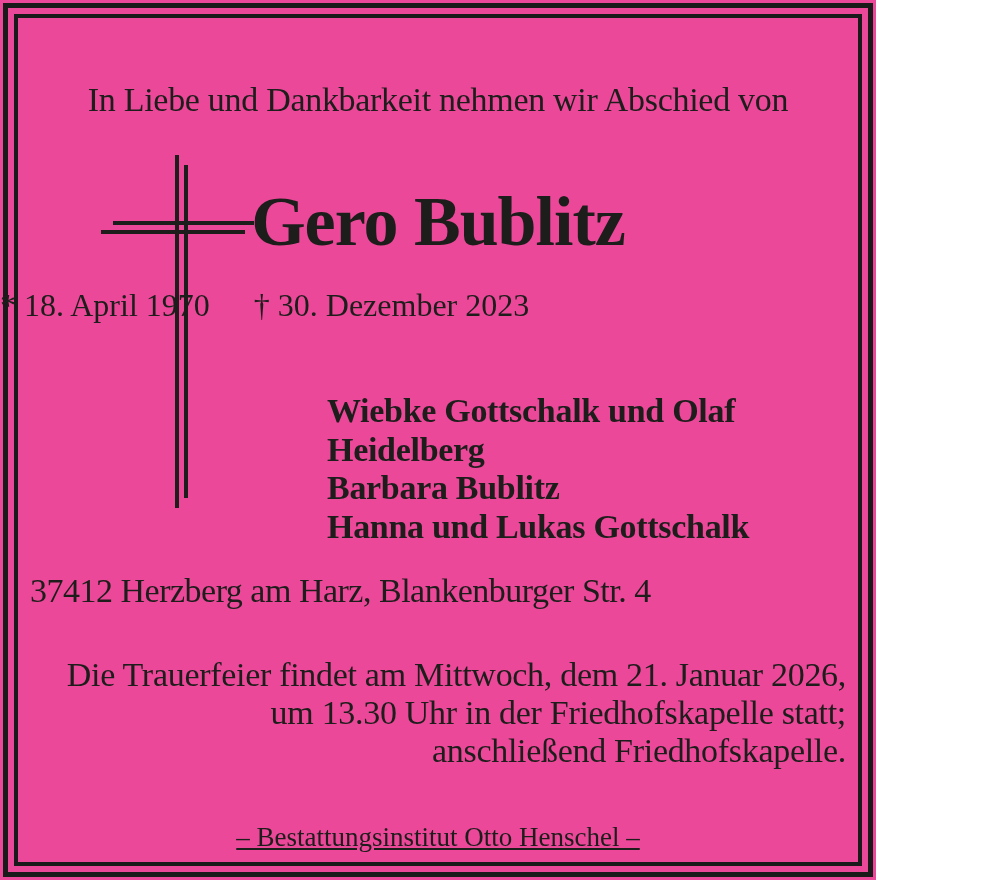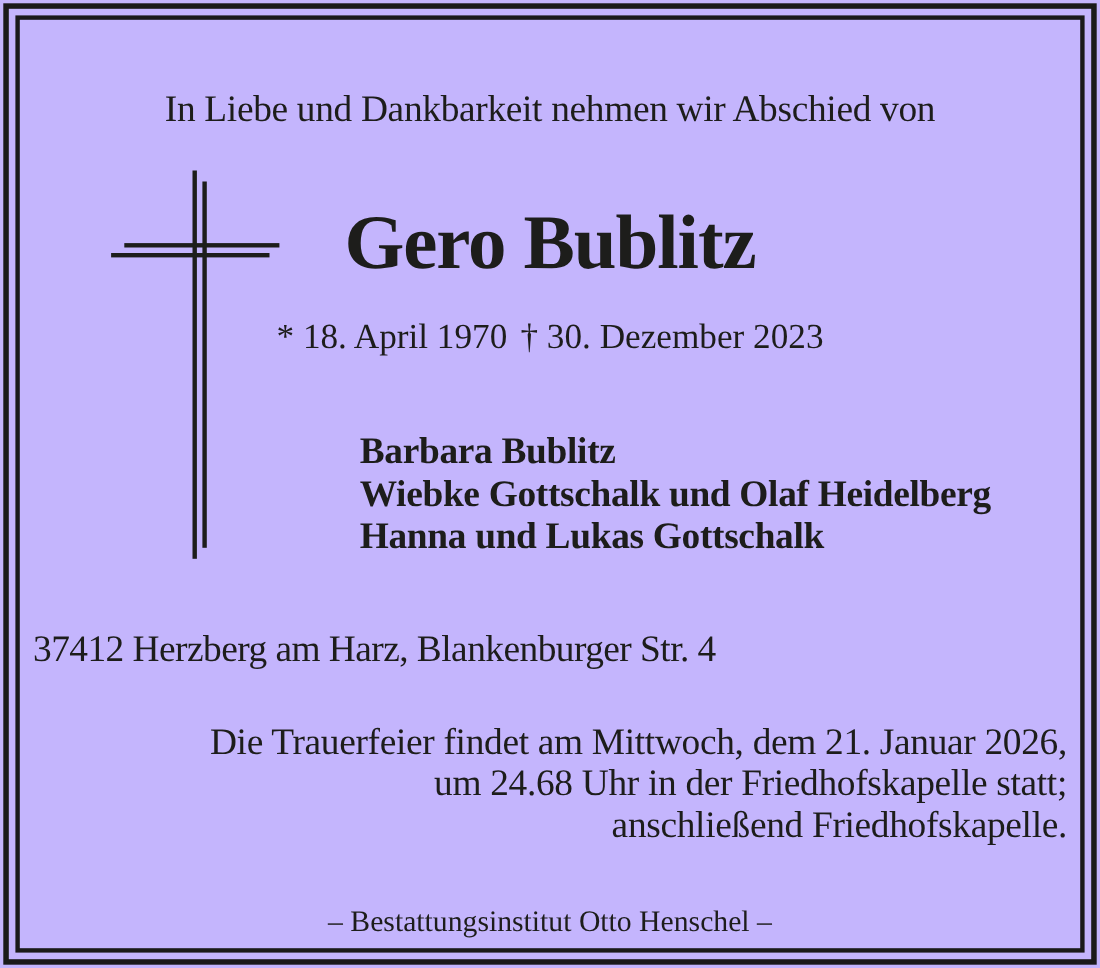--- a/index.html
+++ b/index.html
@@ -6,23 +6,23 @@
   html, body {
     width: 1000px;
     height: 880px;
     background: #ffffff;
     font-family: "Liberation Serif", "DejaVu Serif", serif;
     color: #1d1d1b;
     overflow: hidden;
   }
   .page {
     position: relative;
-    width: 1000px;
+    width: 876px;
     height: 880px;
-    background: #c4b5fd;
+    background: #ec4899;
   }
   .frame-outer {
     position: absolute;
     inset: 3px;
     border: 5px solid #1a1a1a;
     pointer-events: none;
   }
   .frame-inner {
     position: absolute;
     inset: 14px;
@@ -54,22 +54,22 @@
     text-align: center;
     font-size: 70px;
     font-weight: 700;
     line-height: 72px;
     letter-spacing: -1px;
   }
   .dates {
     position: absolute;
     top: 287px; left: 0; right: 0;
     display: flex;
-    justify-content: center;
-    gap: 12px;
+    justify-content: flex-start;
+    gap: 44px;
     font-size: 32px;
     line-height: 36px;
   }
   .mourners {
     position: absolute;
     left: 327px; top: 392px;
     font-size: 34px;
     font-weight: 700;
     line-height: 38.5px;
     letter-spacing: -0.3px;
@@ -88,20 +88,21 @@
     font-size: 34px;
     line-height: 38px;
     letter-spacing: -0.3px;
   }
   .undertaker {
     position: absolute;
     top: 822px; left: 30px; right: 30px;
     text-align: center;
     font-size: 27px;
     line-height: 30px;
+    text-decoration: underline;
   }
 </style>
 </head>
 <body>
 
 <div class="page">
 
   <div class="frame-outer"></div>
   <div class="frame-inner"></div>
 
@@ -115,28 +116,28 @@
   </div>
 
   <div class="deceased-name">Gero Bublitz</div>
 
   <div class="dates">
     <span>* 18. April 1970</span>
     <span>† 30. Dezember 2023</span>
   </div>
 
   <div class="mourners">
+    <div>Wiebke Gottschalk und Olaf Heidelberg</div>
     <div>Barbara Bublitz</div>
-    <div>Wiebke Gottschalk und Olaf Heidelberg</div>
     <div>Hanna und Lukas Gottschalk</div>
   </div>
 
   <div class="address">37412 Herzberg am Harz, Blankenburger Str. 4</div>
 
   <div class="funeral">
     <div>Die Trauerfeier findet am Mittwoch, dem 21. Januar 2026,</div>
-    <div>um 24.68 Uhr in der Friedhofskapelle statt;</div>
+    <div>um 13.30 Uhr in der Friedhofskapelle statt;</div>
     <div>anschließend Friedhofskapelle.</div>
   </div>
 
   <div class="undertaker">– Bestattungsinstitut Otto Henschel –</div>
 
 </div>
 
 </body></html>

